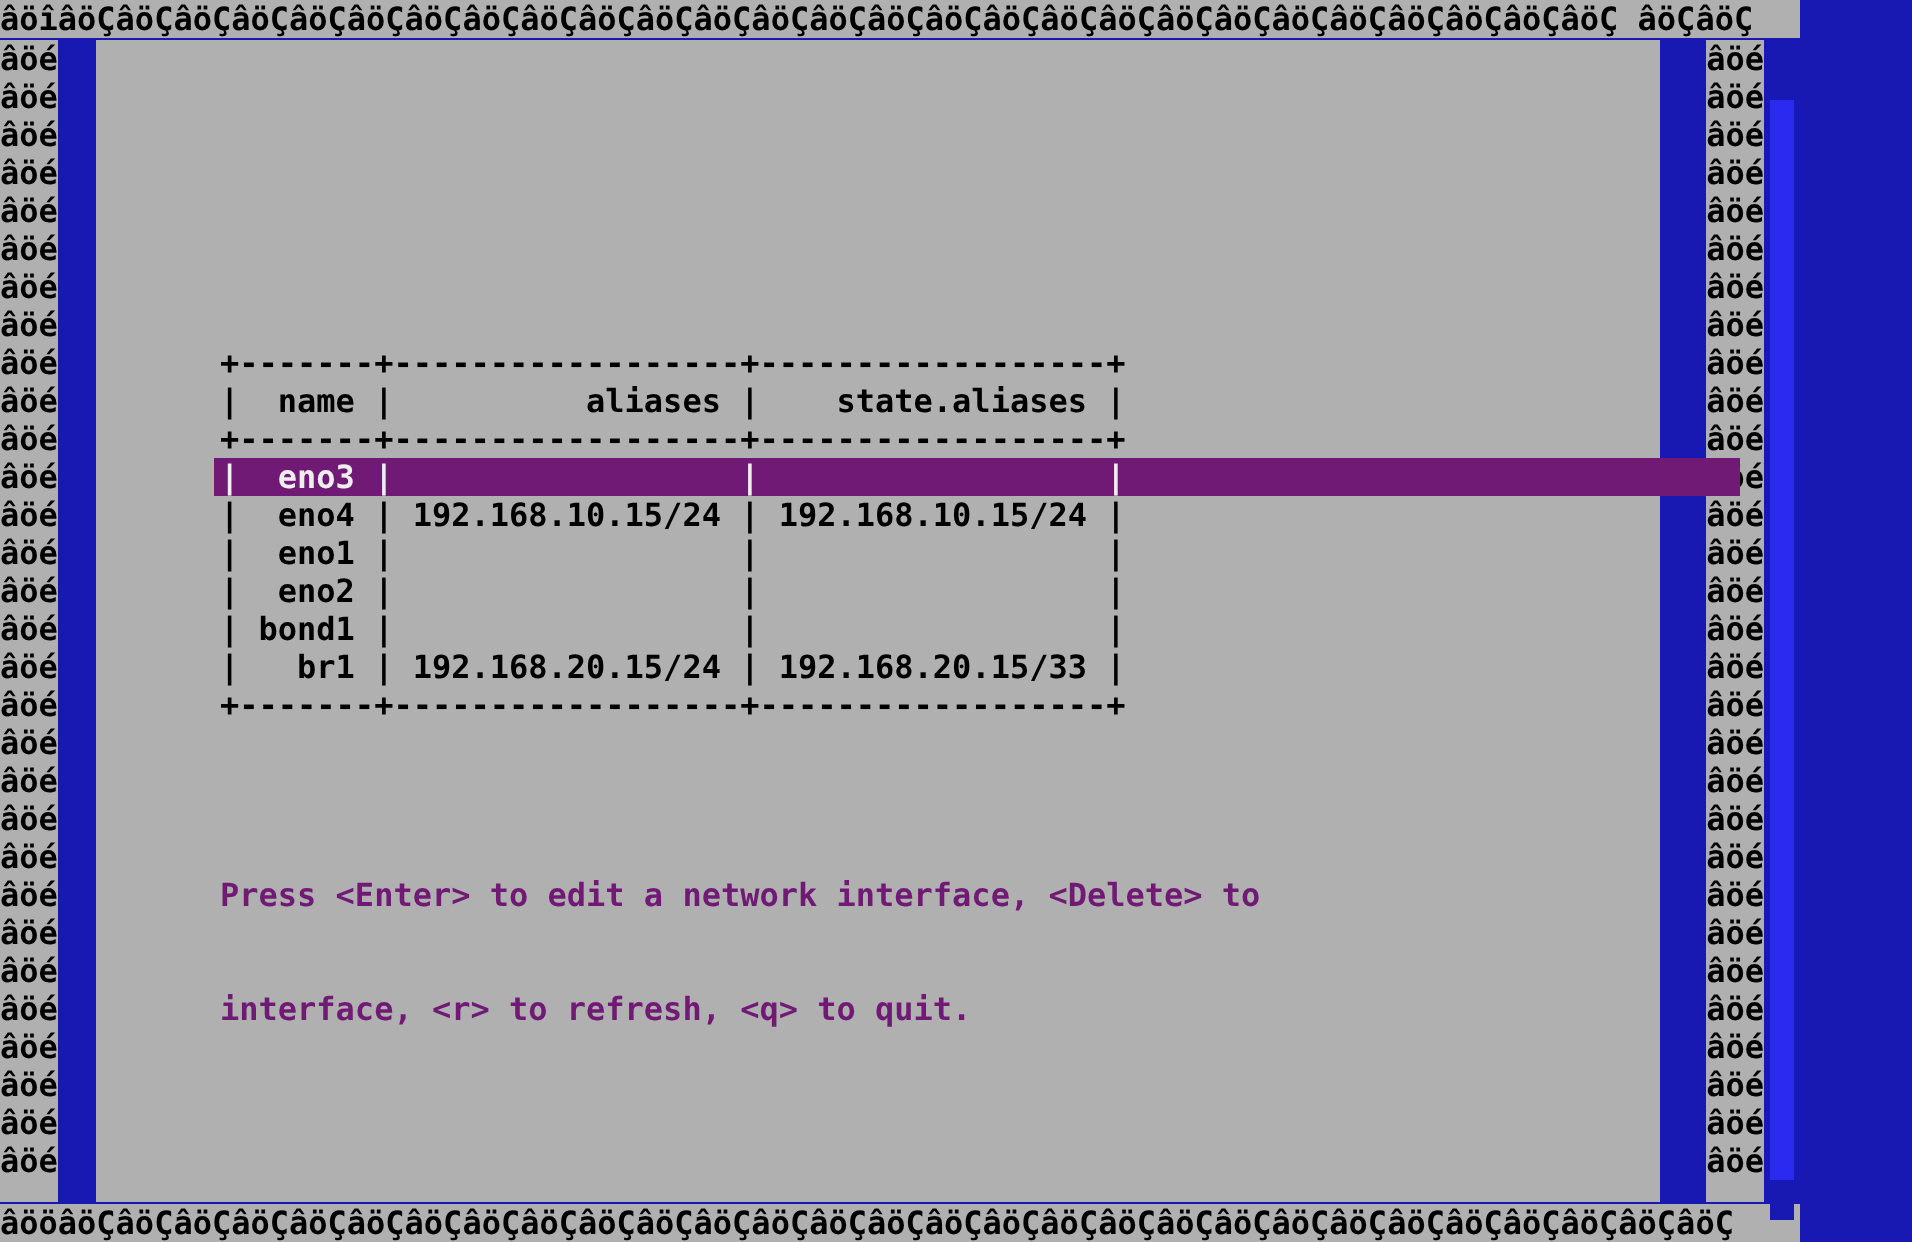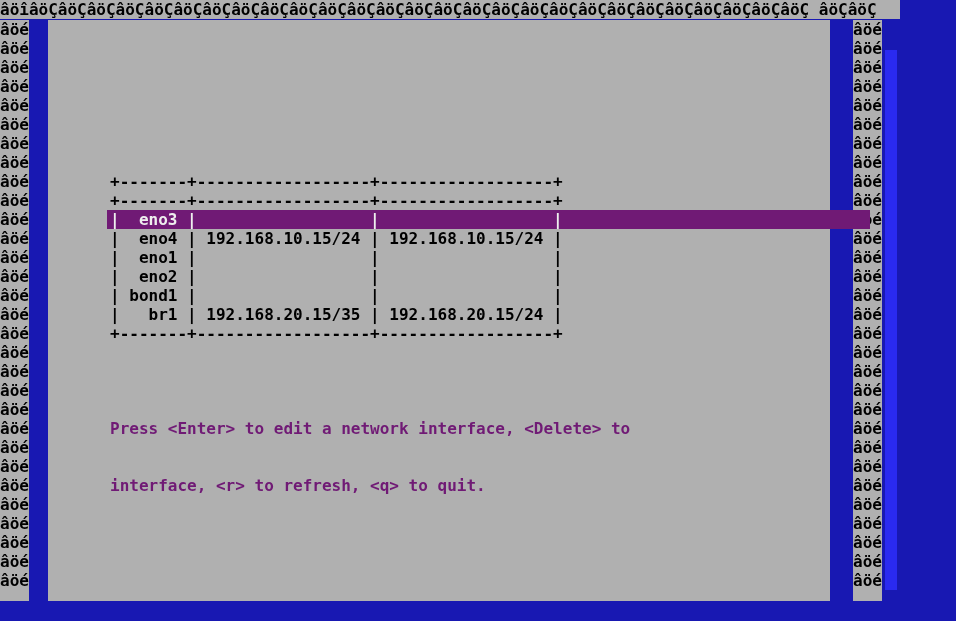--- a/index.html
+++ b/index.html
@@ -101,20 +101,21 @@
   color: #701a75;
   font-weight: bold;
 }
 </style>
 </head>
 <body>
 
 <div class="canvas">
 
   <div class="border-line" style="top:0">âöîâöÇâöÇâöÇâöÇâöÇâöÇâöÇâöÇâöÇâöÇâöÇâöÇâöÇâöÇâöÇâöÇâöÇâöÇâöÇâöÇâöÇâöÇâöÇâöÇâöÇâöÇâöÇ âöÇâöÇ</div>
+  <div class="border-line" style="bottom:0">âööâöÇâöÇâöÇâöÇâöÇâöÇâöÇâöÇâöÇâöÇâöÇâöÇâöÇâöÇâöÇâöÇâöÇâöÇâöÇâöÇâöÇâöÇâöÇâöÇâöÇâöÇâöÇâöÇâöÇ</div>
 
   <div class="border-side-l" id="side-l">
       <span>âöé</span>
       <span>âöé</span>
       <span>âöé</span>
       <span>âöé</span>
       <span>âöé</span>
       <span>âöé</span>
       <span>âöé</span>
       <span>âöé</span>
@@ -170,28 +171,29 @@
       <span>âöé</span>
       <span>âöé</span>
       <span>âöé</span>
       <span>âöé</span>
       <span>âöé</span>
     </div>
 
   <div class="inner">
     <div class="table-area">
       <div class="hrow">+-------+------------------+------------------+</div>
+      <div class="hrow">|  name |          aliases |    state.aliases |</div>
       <div class="hrow">+-------+------------------+------------------+</div>
       <div id="rows">
           <div class="row selected">|  eno3 |                  |                  |</div>
           <div class="row">|  eno4 | 192.168.10.15/24 | 192.168.10.15/24 |</div>
           <div class="row">|  eno1 |                  |                  |</div>
           <div class="row">|  eno2 |                  |                  |</div>
           <div class="row">| bond1 |                  |                  |</div>
-          <div class="row">|   br1 | 192.168.20.15/35 | 192.168.20.15/24 |</div>
+          <div class="row">|   br1 | 192.168.20.15/24 | 192.168.20.15/33 |</div>
         </div>
       <div class="hrow">+-------+------------------+------------------+</div>
 
       <div class="help">
         <div>Press &lt;Enter&gt; to edit a network interface, &lt;Delete&gt; to</div>
         <div>interface, &lt;r&gt; to refresh, &lt;q&gt; to quit.</div>
       </div>
     </div>
   </div>
 

